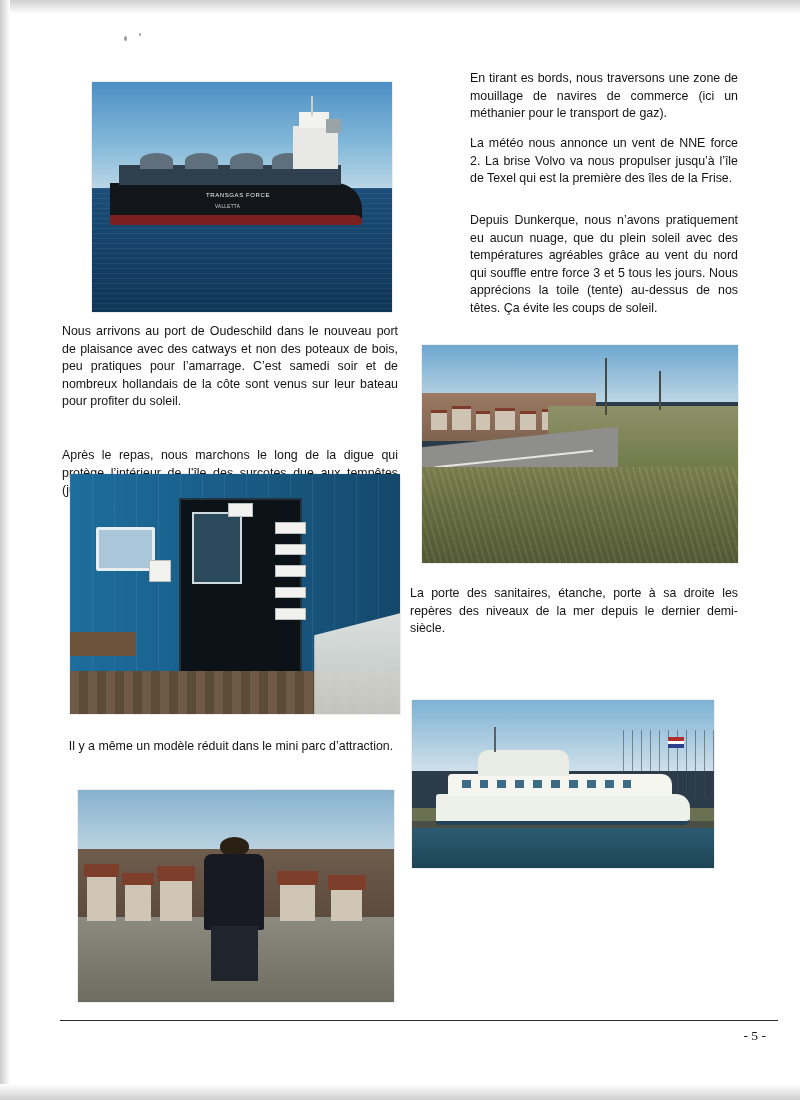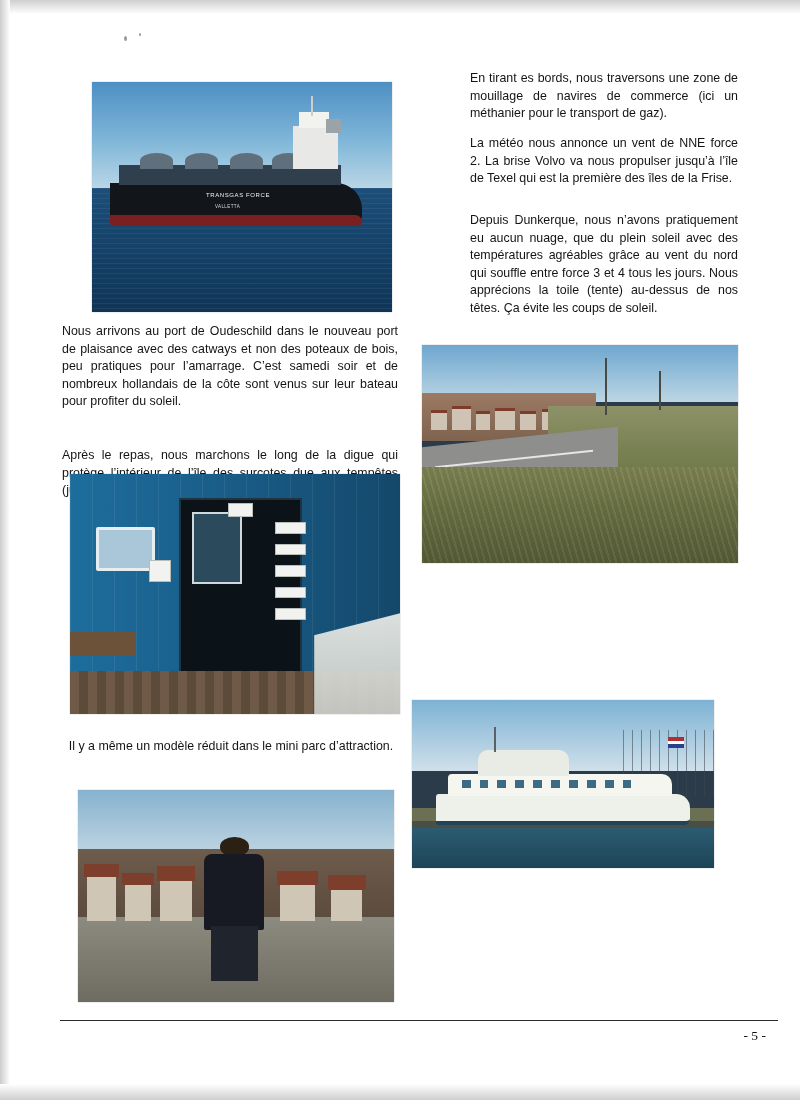--- a/index.html
+++ b/index.html
@@ -334,21 +334,21 @@
     <div class="mast"></div>
     <div class="funnel"></div>
     <div class="name">TRANSGAS FORCE</div>
     <div class="port">VALLETTA</div>
   </div>
 
   <div class="para" style="left:470px; top:70px; width:268px;">  En tirant es bords, nous traversons une zone de mouillage de navires de commerce (ici un méthanier pour le transport de gaz).</div>
 
   <div class="para" style="left:470px; top:135px; width:268px;">La météo nous annonce un vent de NNE force 2. La brise Volvo va nous propulser jusqu’à l’île de Texel qui est la première des îles de la Frise.</div>
 
-  <div class="para" style="left:470px; top:212px; width:268px;">Depuis Dunkerque, nous n’avons pratiquement eu aucun nuage, que du plein soleil avec des températures agréables grâce au vent du nord qui souffle entre force 3 et 4 tous les jours. Nous apprécions la toile (tente) au-dessus de nos têtes. Ça évite les coups de soleil.</div>
+  <div class="para" style="left:470px; top:212px; width:268px;">Depuis Dunkerque, nous n’avons pratiquement eu aucun nuage, que du plein soleil avec des températures agréables grâce au vent du nord qui souffle entre force 3 et 5 tous les jours. Nous apprécions la toile (tente) au-dessus de nos têtes. Ça évite les coups de soleil.</div>
 
   <div class="para" style="left:62px; top:323px; width:336px;">Nous arrivons au port de Oudeschild dans le nouveau port de plaisance avec des catways et non des poteaux de bois, peu pratiques pour l’amarrage. C’est samedi soir et de nombreux hollandais de la côte sont venus sur leur bateau pour profiter du soleil.</div>
 
   <div class="para" style="left:62px; top:411px; width:336px;margin-top:36px;">Après le repas, nous marchons le long de la digue qui protège l’intérieur de l’île des surcotes due aux tempêtes (jusqu’à 3,3 m en 1953, pour une altitude maxi de 15 m).</div>
 
   <div class="photo ph-dike" style="left:422px; top:345px; width:316px; height:218px;">
     <div class="sky"></div>
     <div class="village"></div>
     <div class="houses">
       <i style="left:2%;  top:40%; width:10%; height:58%;"></i>
@@ -377,20 +377,21 @@
     <div class="sign" style="left:62%; top:38%; width:9%; height:4%;"></div>
     <div class="sign" style="left:62%; top:47%; width:9%; height:4%;"></div>
     <div class="sign" style="left:62%; top:56%; width:9%; height:4%;"></div>
     <div class="sign" style="left:24%; top:36%; width:6%; height:8%;"></div>
     <div class="sign" style="left:48%; top:12%; width:7%; height:5%;"></div>
     <div class="bench"></div>
     <div class="deck"></div>
     <div class="rail"></div>
   </div>
 
+  <div class="para" style="left:410px; top:585px; width:328px;">  La porte des sanitaires, étanche, porte à sa droite les repères des niveaux de la mer depuis le dernier demi-siècle.</div>
 
 
   <div class="photo ph-ferry" style="left:412px; top:700px; width:302px; height:168px;">
     <div class="sky"></div>
     <div class="masts-bg"></div>
     <div class="dunes"></div>
     <div class="quay"></div>
     <div class="water"></div>
     <div class="hull"></div>
     <div class="deck2">

